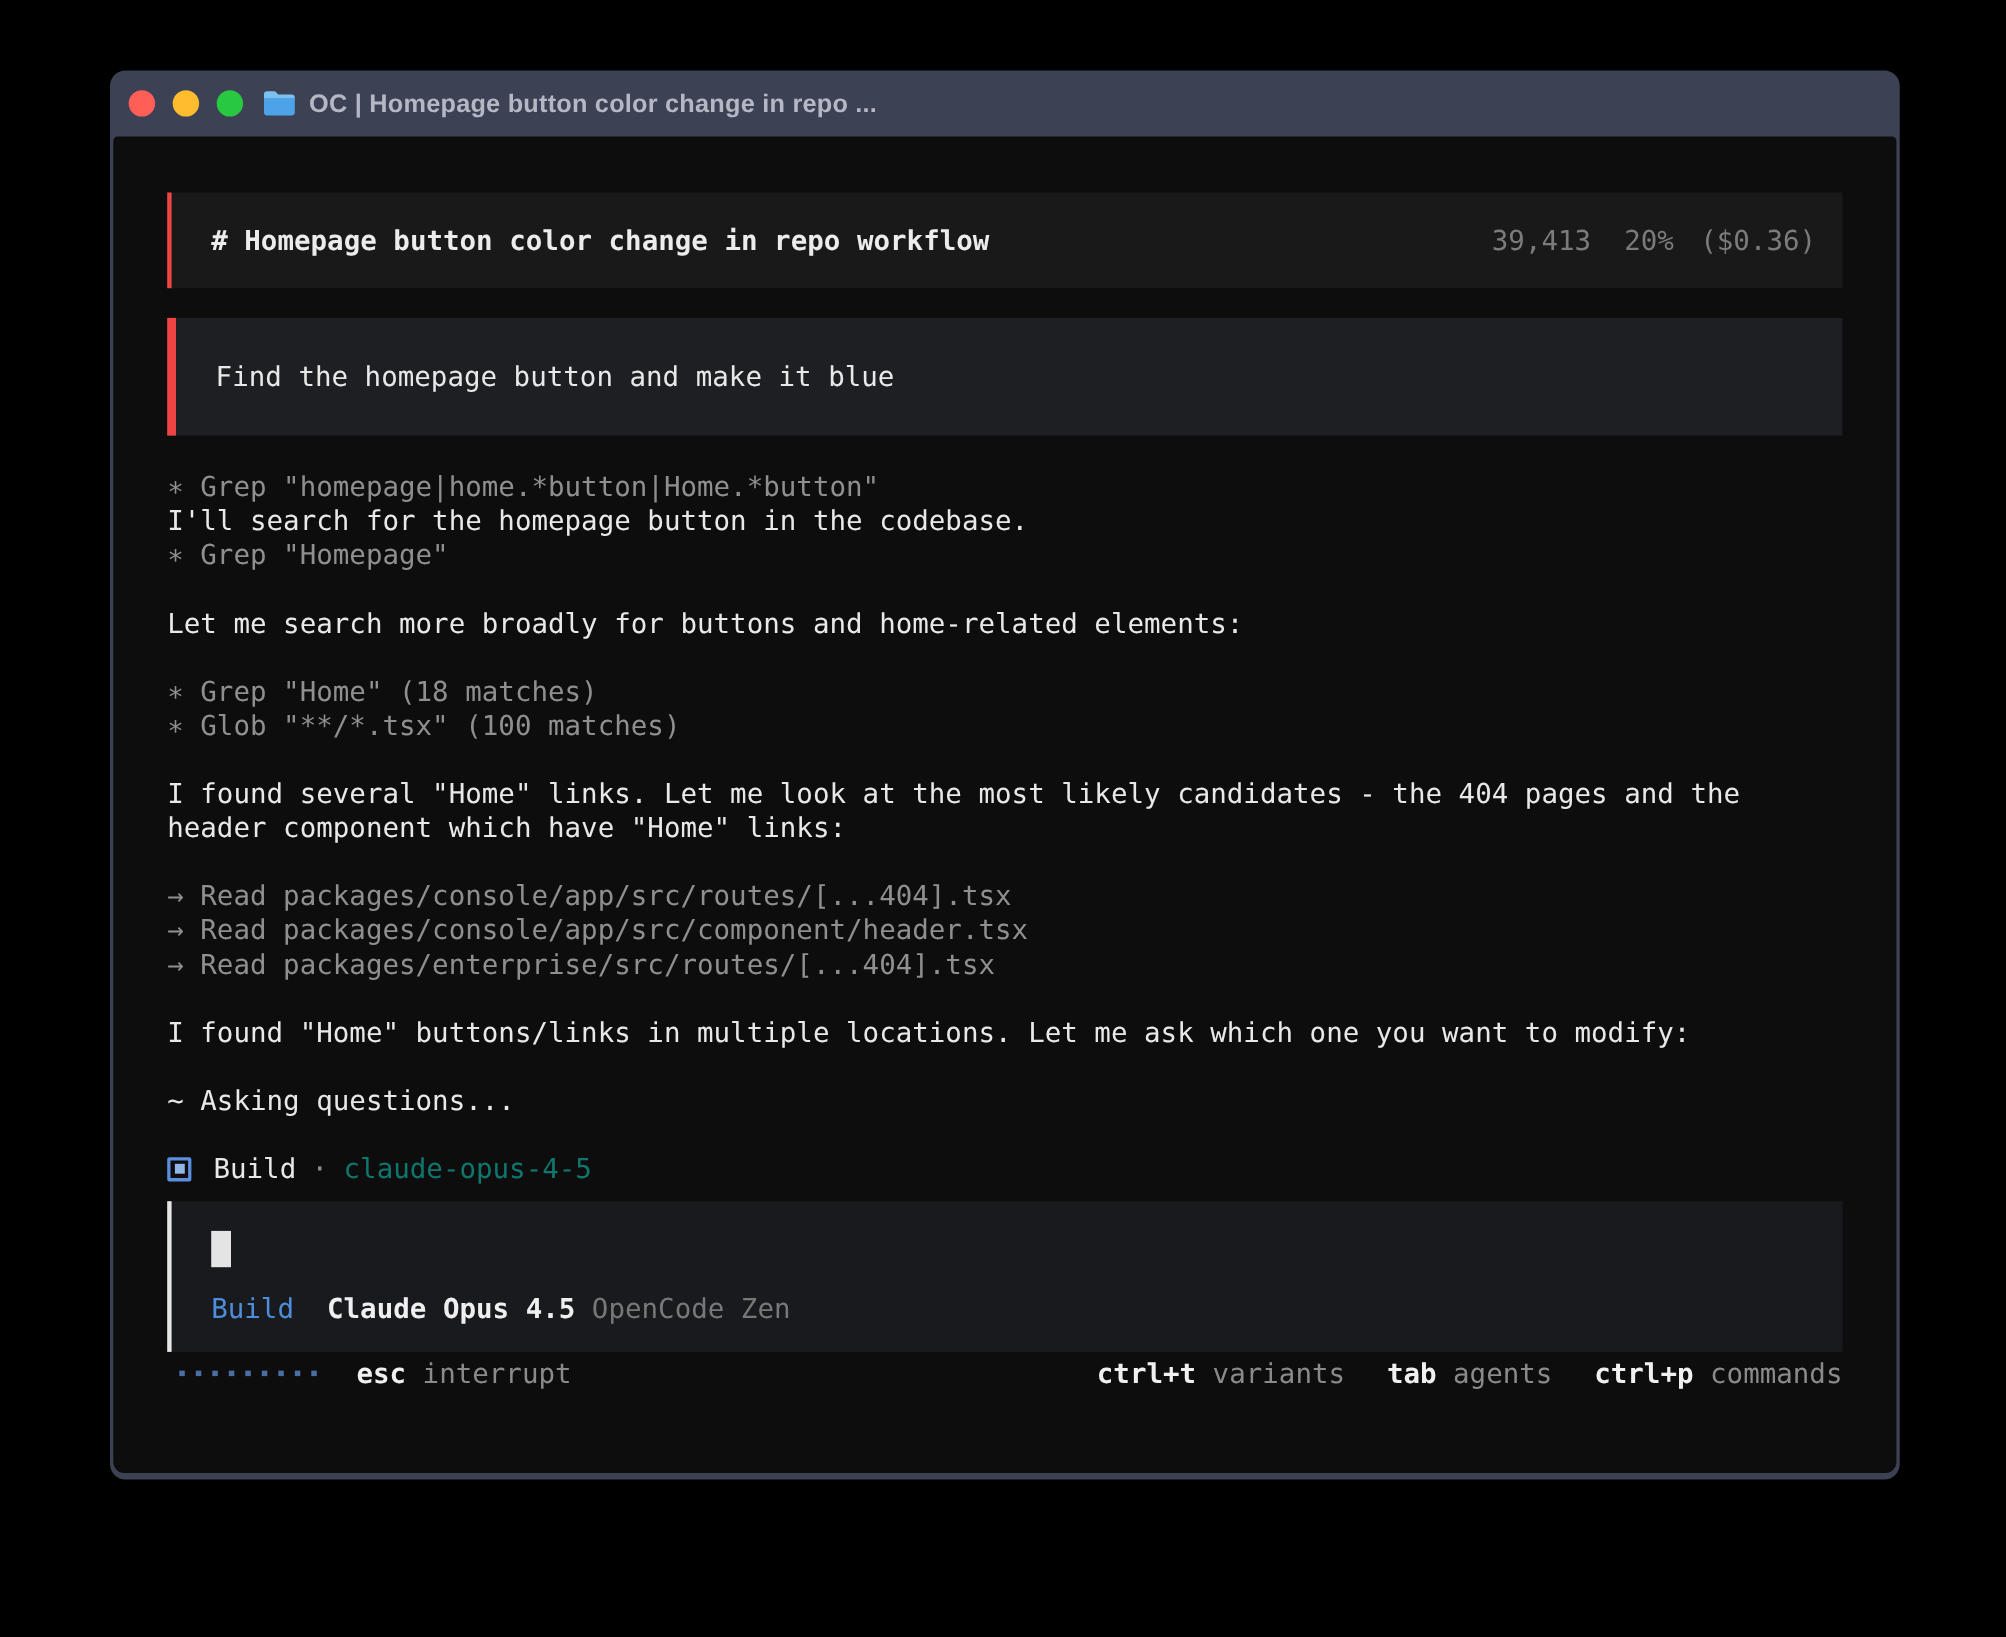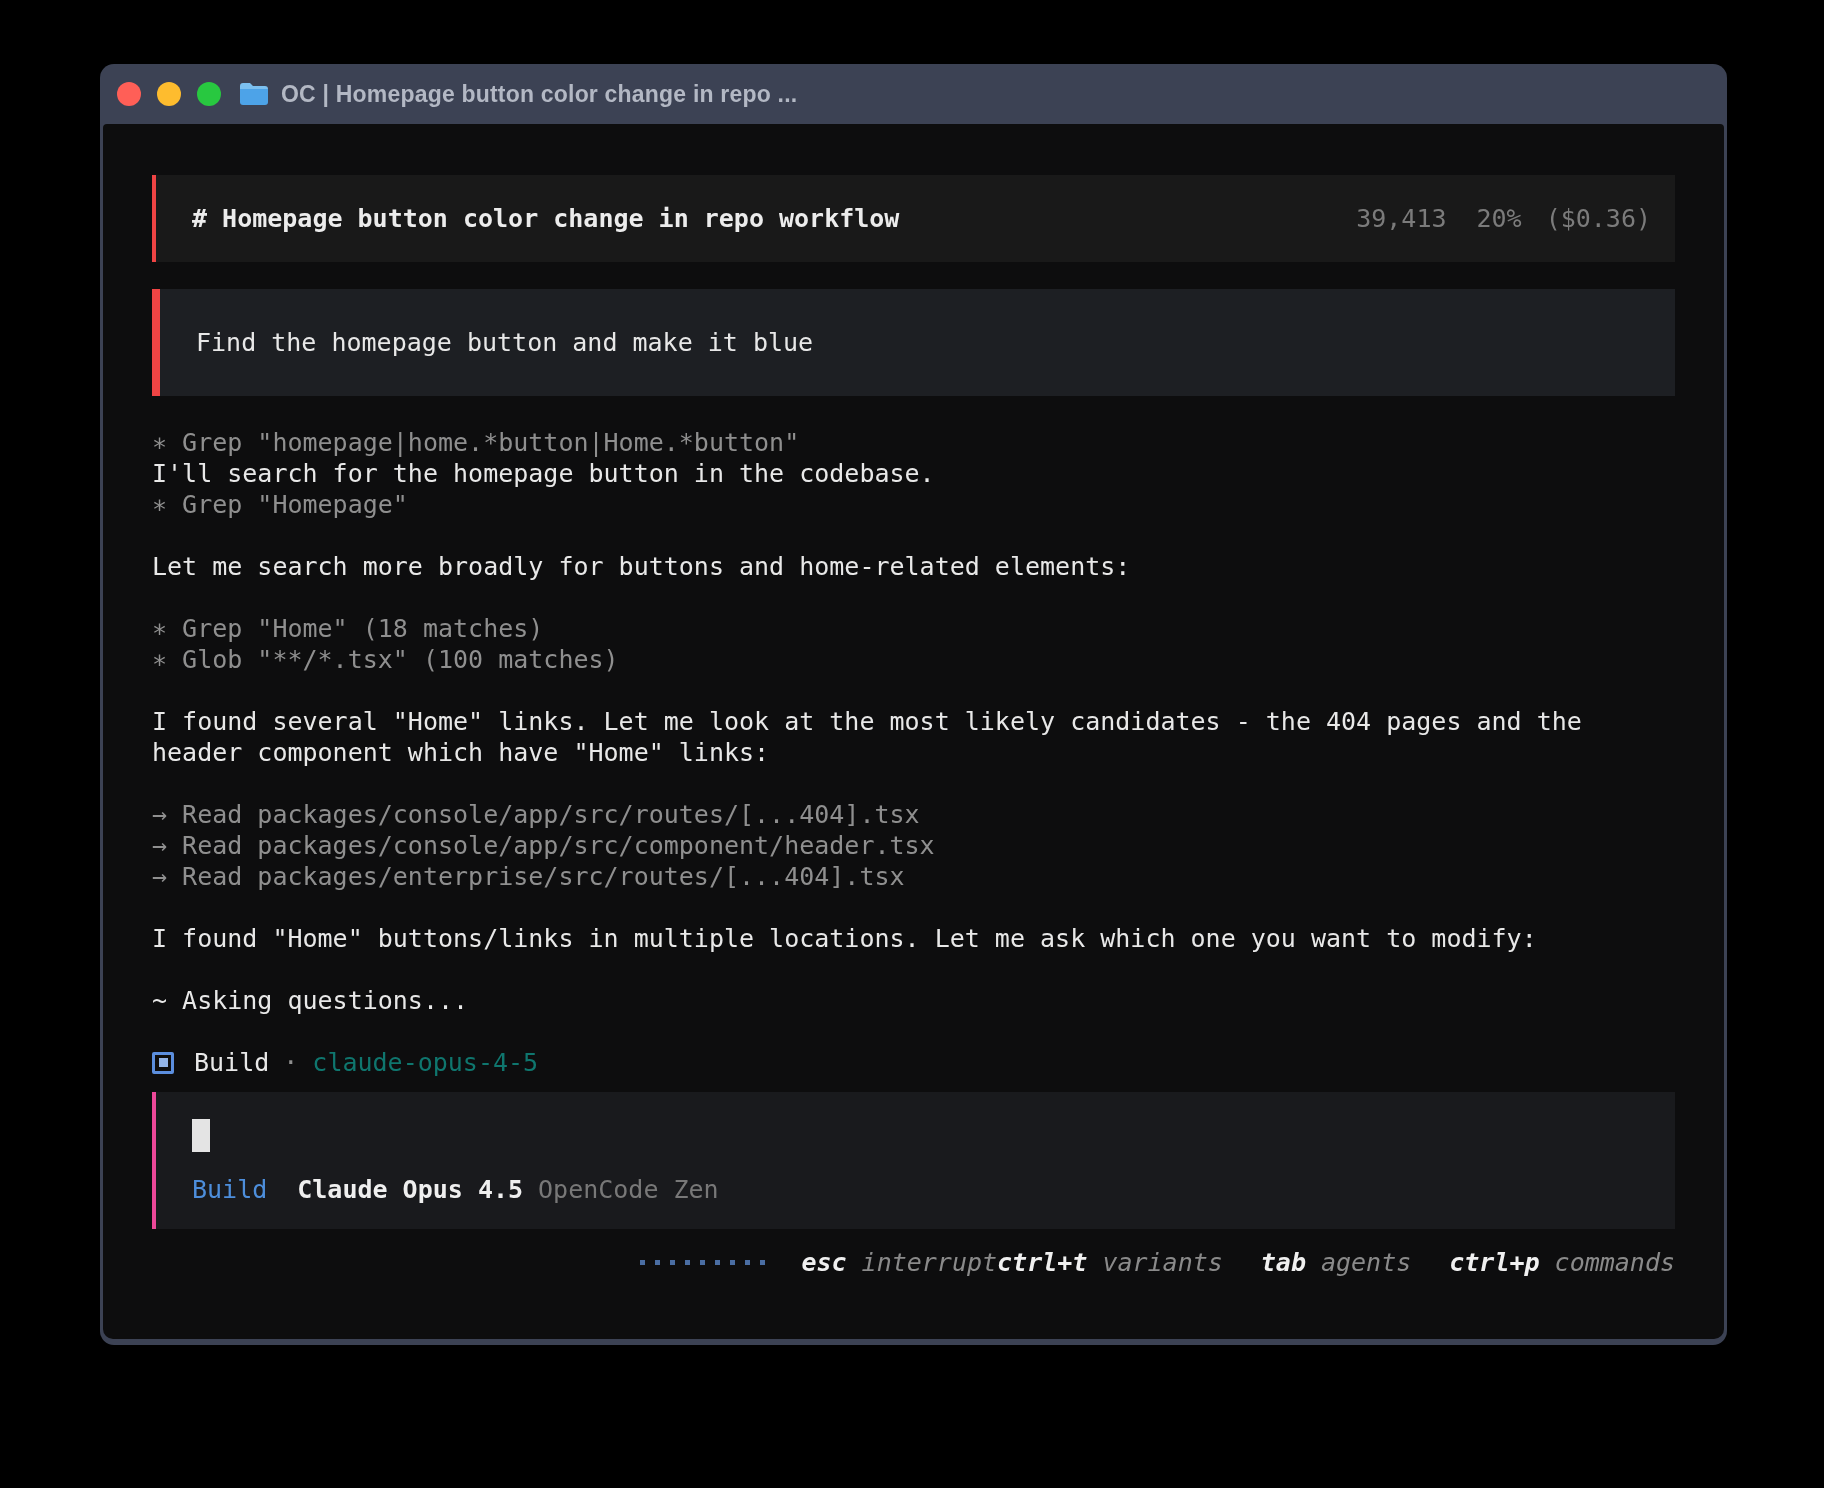--- a/index.html
+++ b/index.html
@@ -60,34 +60,33 @@
     width:22px; height:22px; border:3px solid #5b8ede; border-radius:2px;
     display:inline-flex; align-items:center; justify-content:center; margin-right:20px;
   }
   .agent-icon .inner { width:9px; height:9px; background:#93b4e8; display:block; }
   .agent-name { color:#e8e8e8; }
   .agent-sep { color:#8f8f8f; margin:0 14px; }
   .agent-model { color:#0f766e; }
 
   
   .input-box {
-    margin-top:14px; background:#191a1d; border-left:4px solid #ec4899;
+    margin-top:14px; background:#191a1d; border-left:4px solid #e5e5e5;
     padding:26px 36px 24px 36px;
   }
   .cursor { display:inline-block; width:18px; height:33px; background:#e4e4e4; vertical-align:middle; }
   .input-meta { margin-top:22px; }
   .input-meta .mode { color:#4d8edb; margin-right:30px; }
   .input-meta .model { color:#efefef; font-weight:bold; margin-right:15px; }
   .input-meta .provider { color:#787878; }
 
   
   .footer {
-    margin-top:18px; display:flex; justify-content:flex-end; align-items:center;
+    margin-top:4px; display:flex; justify-content:space-between; align-items:center;
     color:#8a8a8a;
-    font-style:italic;
   }
   .foot-left { display:flex; align-items:center; }
   .dots { display:inline-flex; align-items:center; gap:10px; margin-right:36px; margin-left:11px; }
   .dots .dot { width:5px; height:5px; background:#4a6da3; display:inline-block; }
   .key { color:#f0f0f0; font-weight:bold; }
   .lbl { color:#8a8a8a; margin-left:15px; }
   .foot-right { display:flex; align-items:center; }
   .shortcut { margin-left:38px; white-space:nowrap; }
   .shortcut:first-child { margin-left:0; }
 </style>

